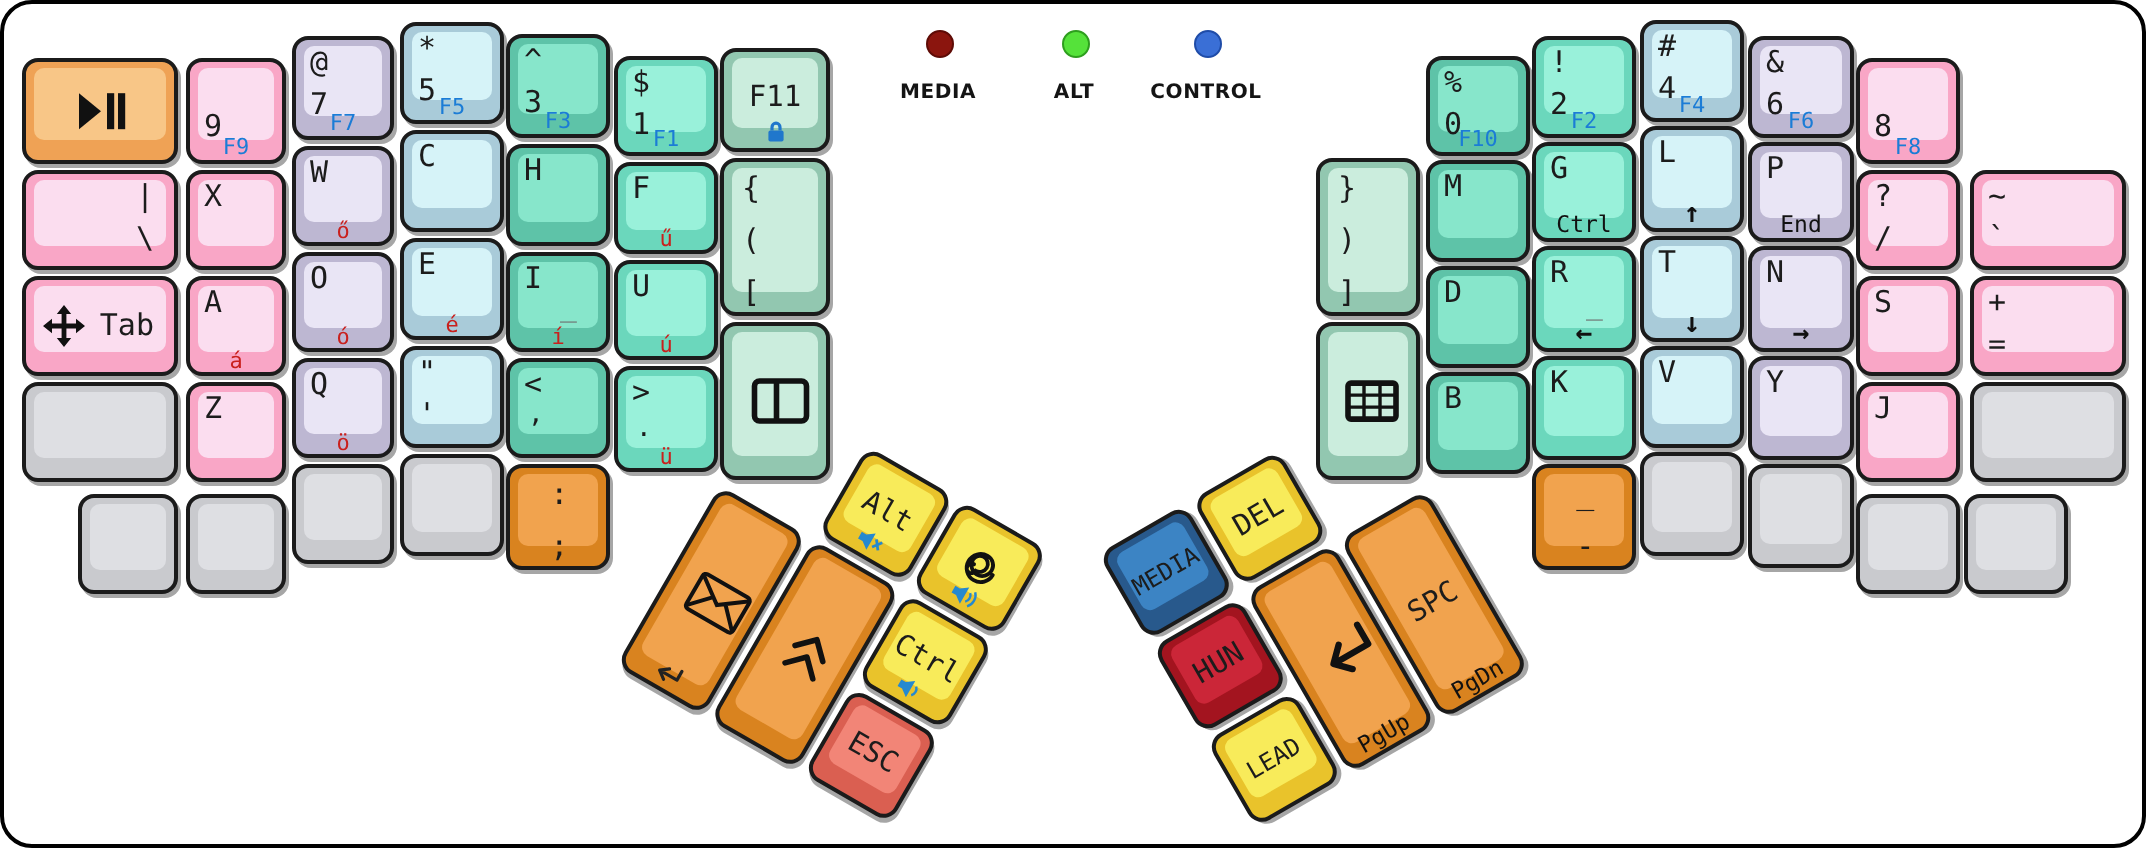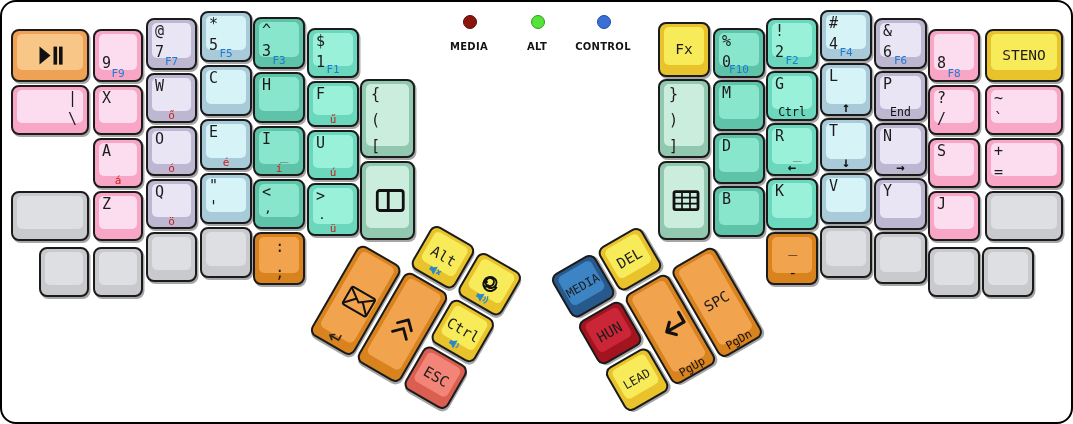--- a/index.html
+++ b/index.html
@@ -128,20 +128,28 @@
             <path d="M2 1 L13 10 L2 19 Z" fill="#111"></path>
             <rect x="16" y="1" width="3.6" height="18" fill="#111"></rect>
             <rect x="21.5" y="1" width="3.6" height="18" fill="#111"></rect>
           </svg></span>
       </div>
       <div class="key" style="left: 11px; top: 85px; width: 78px; height: 50px; background: rgb(249, 166, 198);">
         <div class="face" style="background: rgb(251, 221, 239);"></div>
         <span class="lb tr1">|</span>
         <span class="lb tr2">\</span>
       </div>
+      <div class="key" style="left: 11px; top: 138px; width: 78px; height: 50px; background: rgb(249, 166, 198);">
+        <div class="face" style="background: rgb(251, 221, 239);"></div>
+        <span class="lb mr">Tab</span>
+        <span class="ic ml"><svg width="22" height="22" viewBox="0 0 22 22">
+            <path d="M11 4 V18 M4 11 H18" stroke="#111" stroke-width="2.4"></path>
+            <path d="M11 0.5 L7.4 5 H14.6 Z M11 21.5 L7.4 17 H14.6 Z M0.5 11 L5 7.4 V14.6 Z M21.5 11 L17 7.4 V14.6 Z" fill="#111"></path>
+          </svg></span>
+      </div>
       <div class="key" style="left: 11px; top: 191px; width: 78px; height: 50px; background: rgb(201, 202, 206);">
         <div class="face" style="background: rgb(222, 223, 227);"></div>
       </div>
       <div class="key" style="left: 93px; top: 29px; width: 50px; height: 53px; background: rgb(249, 166, 198);">
         <div class="face" style="background: rgb(251, 221, 239);"></div>
         <span class="lb tl2">9</span>
         <span class="lb bcb">F9</span>
       </div>
       <div class="key" style="left: 93px; top: 85px; width: 50px; height: 50px; background: rgb(249, 166, 198);">
         <div class="face" style="background: rgb(251, 221, 239);"></div>
@@ -249,38 +257,42 @@
       <div class="key" style="left: 307px; top: 130px; width: 52px; height: 50px; background: rgb(107, 215, 188);">
         <div class="face" style="background: rgb(153, 241, 218);"></div>
         <span class="lb tl1">U</span>
         <span class="lb bcr">ú</span>
       </div>
       <div class="key" style="left: 307px; top: 183px; width: 52px; height: 53px; background: rgb(107, 215, 188);">
         <div class="face" style="background: rgb(153, 241, 218);"></div>
         <span class="lb tl1">&gt;</span>
         <span class="lb bl">.</span>
         <span class="lb bcr">ü</span>
+      </div>
+      <div class="key" style="left: 360px; top: 24px; width: 55px; height: 52px; background: rgb(146, 199, 176);">
+        <div class="face" style="background: rgb(203, 237, 221);"></div>
+        <span class="lb ctr">F11</span>
+        <span class="ic bc"><svg width="12" height="12" viewBox="0 0 12 12">
+            <path d="M4 5.2 V3.6 a2 2 0 0 1 4 0 V5.2" fill="none" stroke="#2077CC" stroke-width="1.6"></path>
+            <rect x="2.2" y="5.2" width="7.6" height="5.6" rx="1" fill="#2077CC"></rect>
+          </svg></span>
       </div>
       <div class="key" style="left: 360px; top: 79px; width: 55px; height: 79px; background: rgb(146, 199, 176);">
         <div class="face" style="background: rgb(203, 237, 221);"></div>
         <span class="lb tq1">{</span>
         <span class="lb tq2">(</span>
         <span class="lb tq3">[</span>
       </div>
       <div class="key" style="left: 360px; top: 161px; width: 55px; height: 79px; background: rgb(146, 199, 176);">
         <div class="face" style="background: rgb(203, 237, 221);"></div>
         <span class="ic ctr"><svg width="30" height="24" viewBox="0 0 30 24">
             <rect x="2" y="2" width="26" height="20" rx="2.5" fill="none" stroke="#111" stroke-width="2.8"></rect>
             <path d="M13 2 V22" stroke="#111" stroke-width="2.8"></path>
           </svg></span>
       </div>
-      <div class="key" style="left: 658px; top: 22px; width: 52px; height: 55px; background: rgb(233, 195, 43);">
-        <div class="face" style="background: rgb(248, 235, 90);"></div>
-        <span class="lb ctr">Fx</span>
-      </div>
       <div class="key" style="left: 658px; top: 79px; width: 52px; height: 79px; background: rgb(146, 199, 176);">
         <div class="face" style="background: rgb(203, 237, 221);"></div>
         <span class="lb tq1">}</span>
         <span class="lb tq2">)</span>
         <span class="lb tq3">]</span>
       </div>
       <div class="key" style="left: 658px; top: 161px; width: 52px; height: 79px; background: rgb(146, 199, 176);">
         <div class="face" style="background: rgb(203, 237, 221);"></div>
         <span class="ic ctr"><svg width="28" height="22" viewBox="0 0 28 22">
             <rect x="2" y="2" width="24" height="18" rx="1.5" fill="none" stroke="#111" stroke-width="2.8"></rect>
@@ -390,24 +402,20 @@
       <div class="key" style="left: 928px; top: 138px; width: 52px; height: 50px; background: rgb(249, 166, 198);">
         <div class="face" style="background: rgb(251, 221, 239);"></div>
         <span class="lb tl1">S</span>
       </div>
       <div class="key" style="left: 928px; top: 191px; width: 52px; height: 50px; background: rgb(249, 166, 198);">
         <div class="face" style="background: rgb(251, 221, 239);"></div>
         <span class="lb tl1">J</span>
       </div>
       <div class="key" style="left: 928px; top: 247px; width: 52px; height: 50px; background: rgb(201, 202, 206);">
         <div class="face" style="background: rgb(222, 223, 227);"></div>
-      </div>
-      <div class="key" style="left: 985px; top: 29px; width: 78px; height: 53px; background: rgb(233, 195, 43);">
-        <div class="face" style="background: rgb(248, 235, 90);"></div>
-        <span class="lb ctr">STENO</span>
       </div>
       <div class="key" style="left: 985px; top: 85px; width: 78px; height: 50px; background: rgb(249, 166, 198);">
         <div class="face" style="background: rgb(251, 221, 239);"></div>
         <span class="lb tl1">~</span>
         <span class="lb tl2">`</span>
       </div>
       <div class="key" style="left: 985px; top: 138px; width: 78px; height: 50px; background: rgb(249, 166, 198);">
         <div class="face" style="background: rgb(251, 221, 239);"></div>
         <span class="lb tl1">+</span>
         <span class="lb tl2">=</span>

